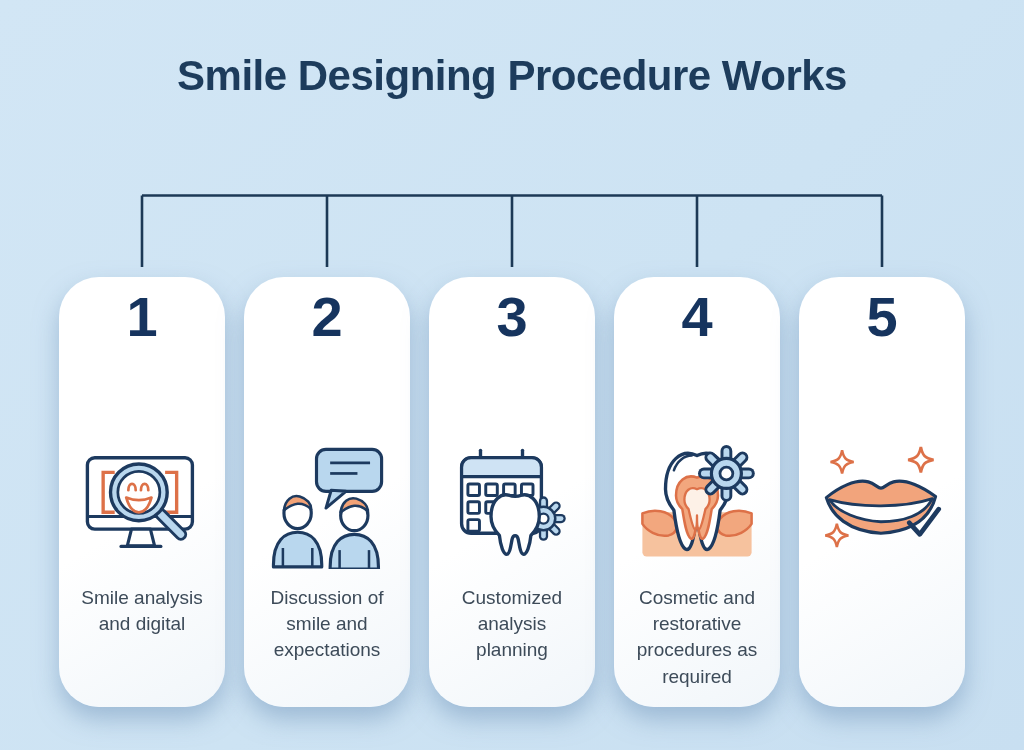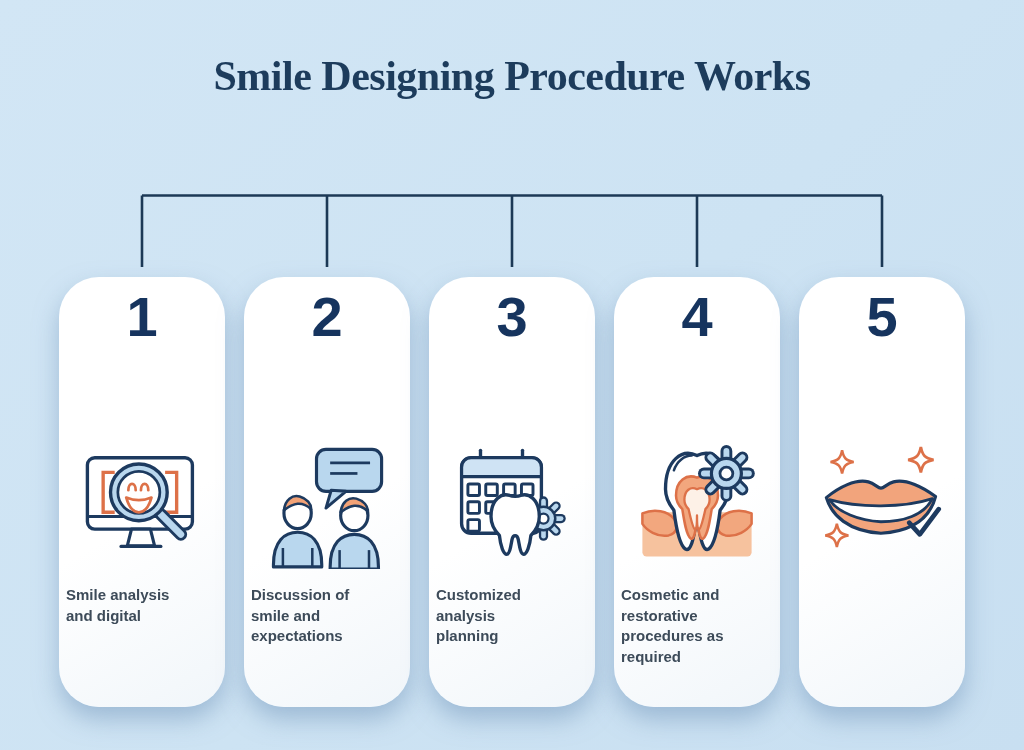--- a/index.html
+++ b/index.html
@@ -6,21 +6,20 @@
   body{
     width:1024px;height:750px;overflow:hidden;position:relative;
     background:linear-gradient(135deg,#d2e6f5 0%,#cde3f3 55%,#c8dff1 100%);
     font-family:"Liberation Sans","DejaVu Sans",sans-serif;
   }
   .page-title{
     position:absolute;top:52px;left:0;width:1024px;
     text-align:center;margin:0;
     font-size:42px;font-weight:800;letter-spacing:-0.5px;
     color:#1d3c5c;
-    font-family:Liberation Serif, serif;
   }
   .connector{position:absolute;top:0;left:0;}
   .cards{
     position:absolute;top:277px;left:59px;
     display:flex;gap:19px;
   }
   .card{
     width:166px;height:430px;
     background:linear-gradient(150deg,#ffffff 55%,#f1f6fa 100%);
     border-radius:40px;
@@ -32,22 +31,22 @@
     font-size:56px;font-weight:800;line-height:1;
     color:#16345e;
   }
   .icon-wrap{
     margin-top:94px;height:134px;width:134px;
     display:flex;align-items:center;justify-content:center;
   }
   .icon-wrap svg{width:126px;height:126px;}
   .label{
     margin-top:12px;width:152px;
-    white-space:pre-line;
-    font-size:15px;font-weight:700;line-height:1.38;
+    text-align:center;white-space:pre-line;
+    font-size:19px;font-weight:400;line-height:1.38;
     color:#3d4b59;
   }
 </style>
 </head>
 <body>
 
 <h1 class="page-title">Smile Designing Procedure Works</h1>
 
 <svg class="connector" width="1024" height="750" viewBox="0 0 1024 750">
   <g stroke="#1c3956" stroke-width="2.6" fill="none">

